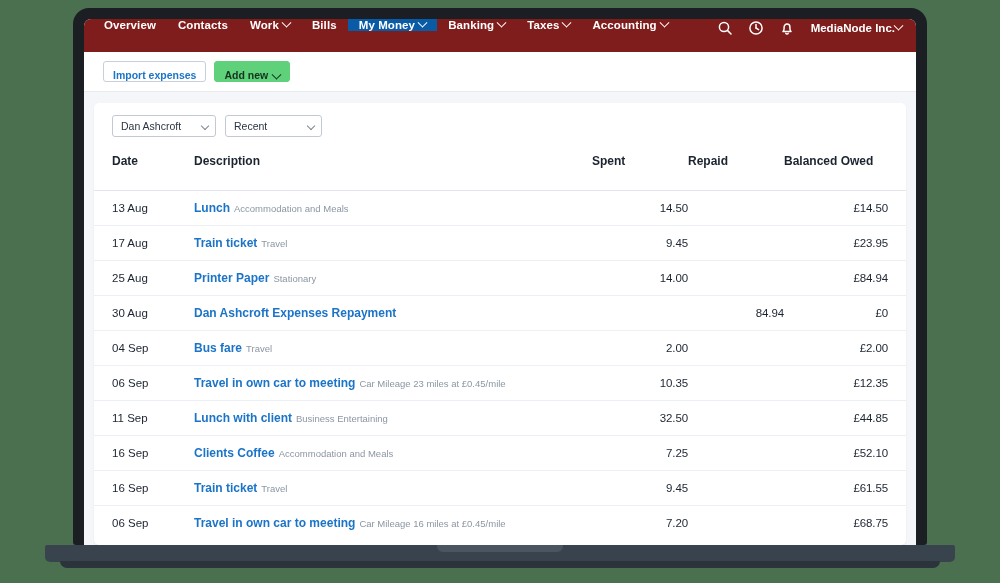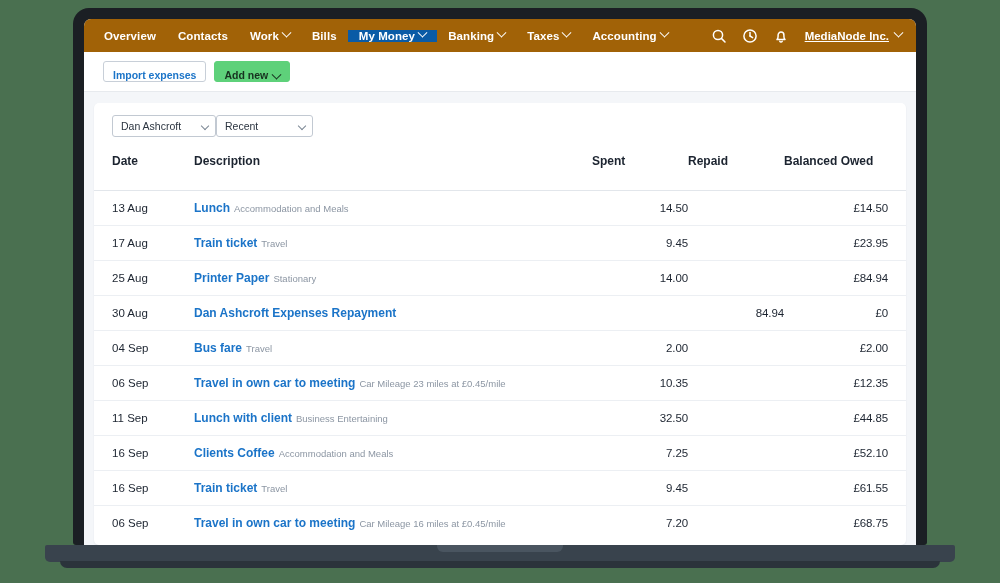--- a/index.html
+++ b/index.html
@@ -68,23 +68,23 @@
     top: 545px;
     width: 126px;
     height: 7px;
     background: #4a5560;
     border-radius: 0 0 6px 6px;
   }
 
   
   .topnav {
     height: 33px;
-    background: #a16207;
-    display: flex;
-    align-items: center;
+    background: #7f1d1d;
+    display: flex;
+    align-items: flex-start;
     padding-left: 9px;
     color: #ffffff;
   }
 
   .nav-left {
     display: flex;
     align-items: stretch;
     flex: 1 1 auto;
   }
 
@@ -121,27 +121,25 @@
   .nav-icon {
     width: 18px; height: 18px;
     display: flex; align-items: center; justify-content: center;
     cursor: pointer;
   }
   .nav-icon svg { display: block; }
 
   .org-menu {
     display: flex;
     align-items: center;
-    gap: 6px;
     font-size: 11.5px;
     font-weight: 600;
     white-space: nowrap;
     cursor: pointer;
     margin-left: 2px;
-    text-decoration: underline;
   }
 
   
   .page-header {
     background: #ffffff;
     height: 40px;
     display: flex;
     align-items: center;
     justify-content: space-between;
     padding: 0 18px 0 19px;
@@ -199,20 +197,21 @@
     background: #ffffff;
     border-radius: 5px;
     box-shadow: 0 1px 2px rgba(20,35,60,.07);
     height: 100%;
     overflow: hidden;
   }
 
   
   .filters {
     display: flex;
+    gap: 9px;
     padding: 12px 18px 11px 18px;
   }
 
   .select {
     position: relative;
     height: 22px;
     min-width: 97px;
     border: 1px solid #c2c9d2;
     border-radius: 3px;
     background: #fff;

